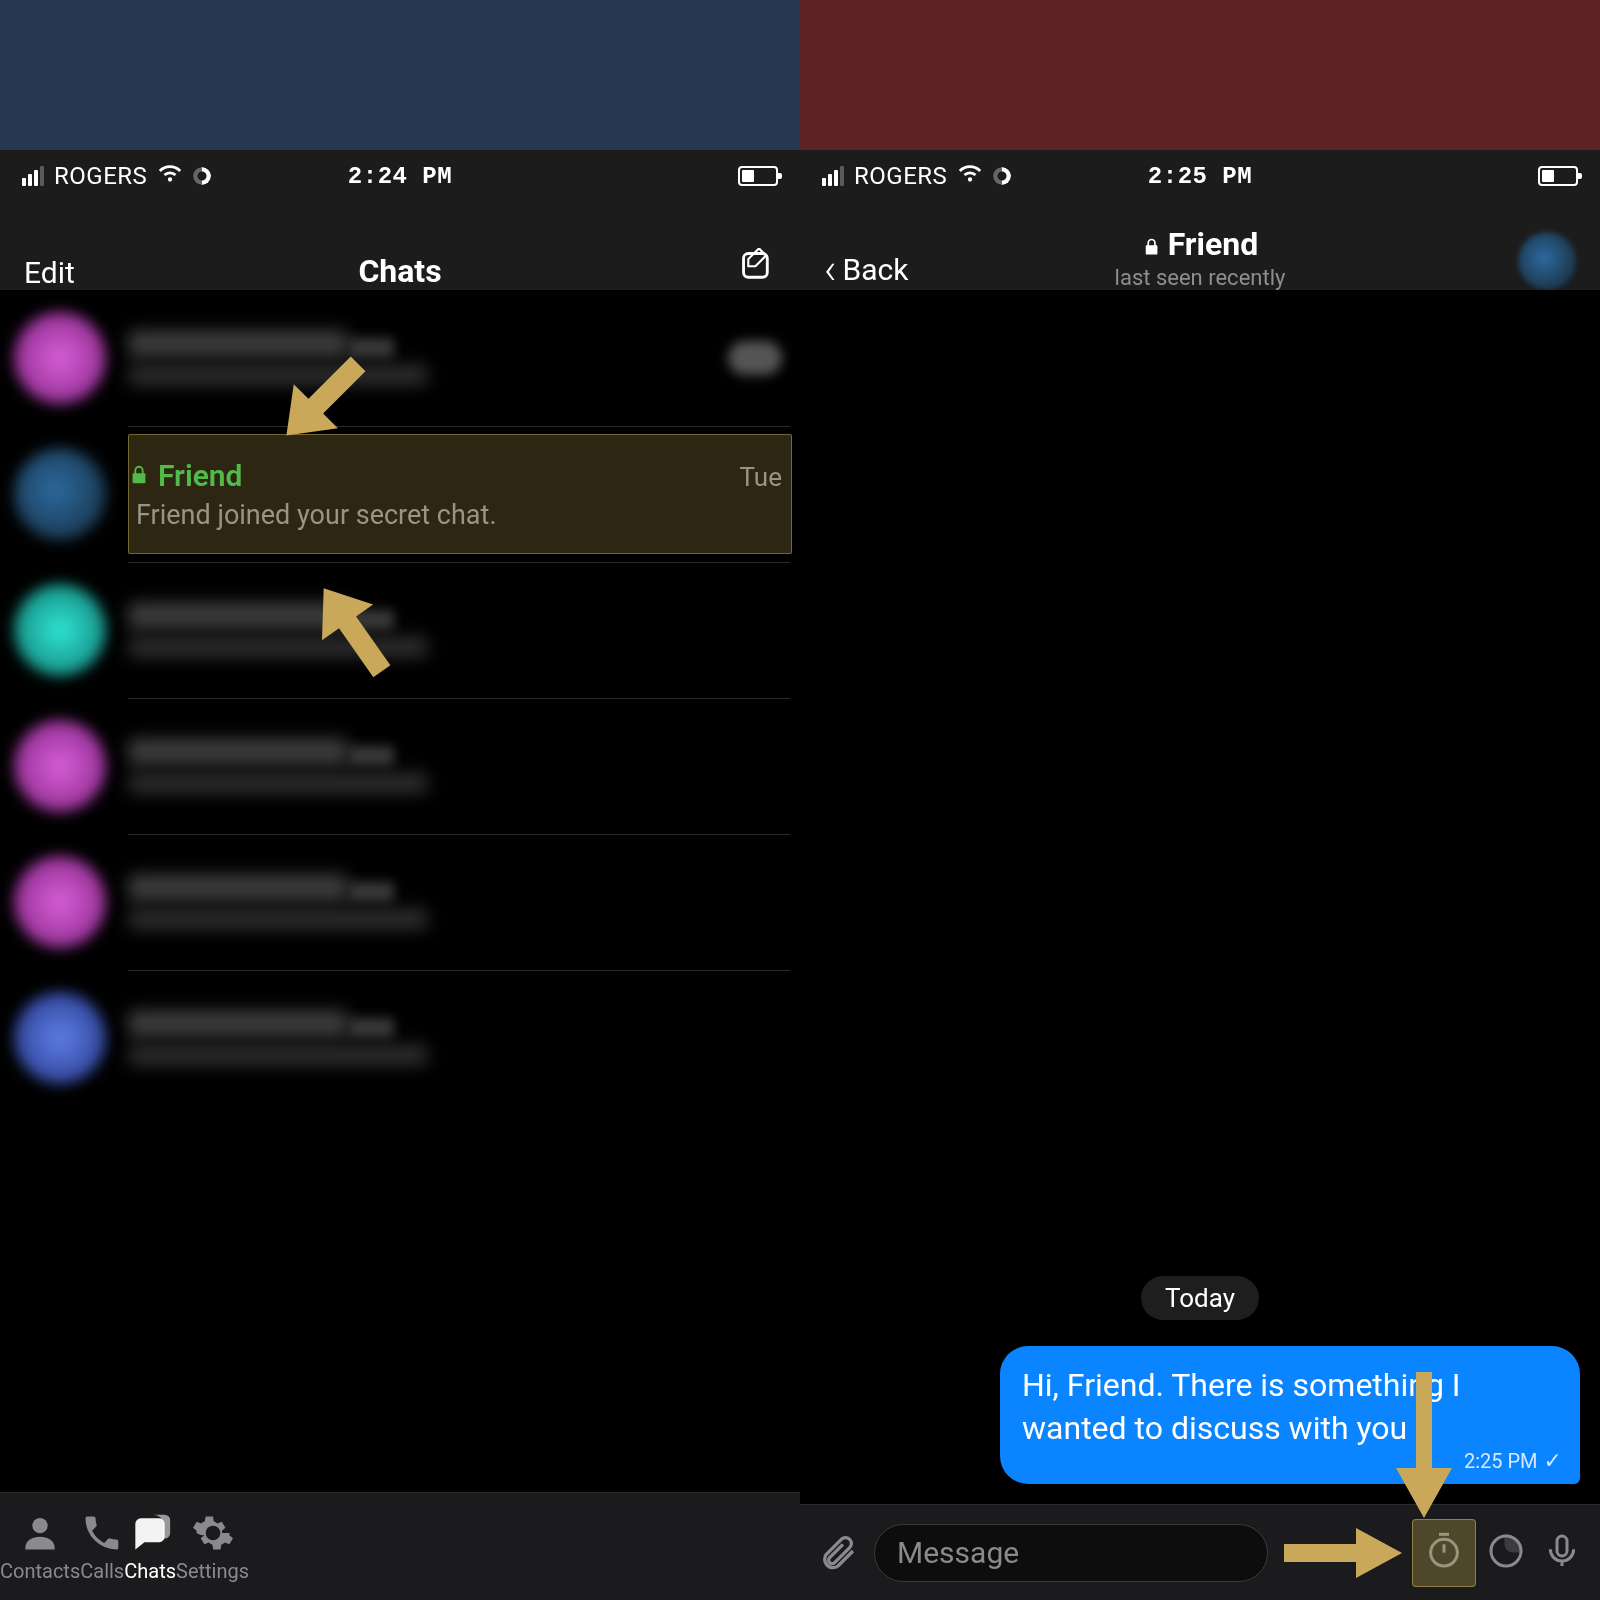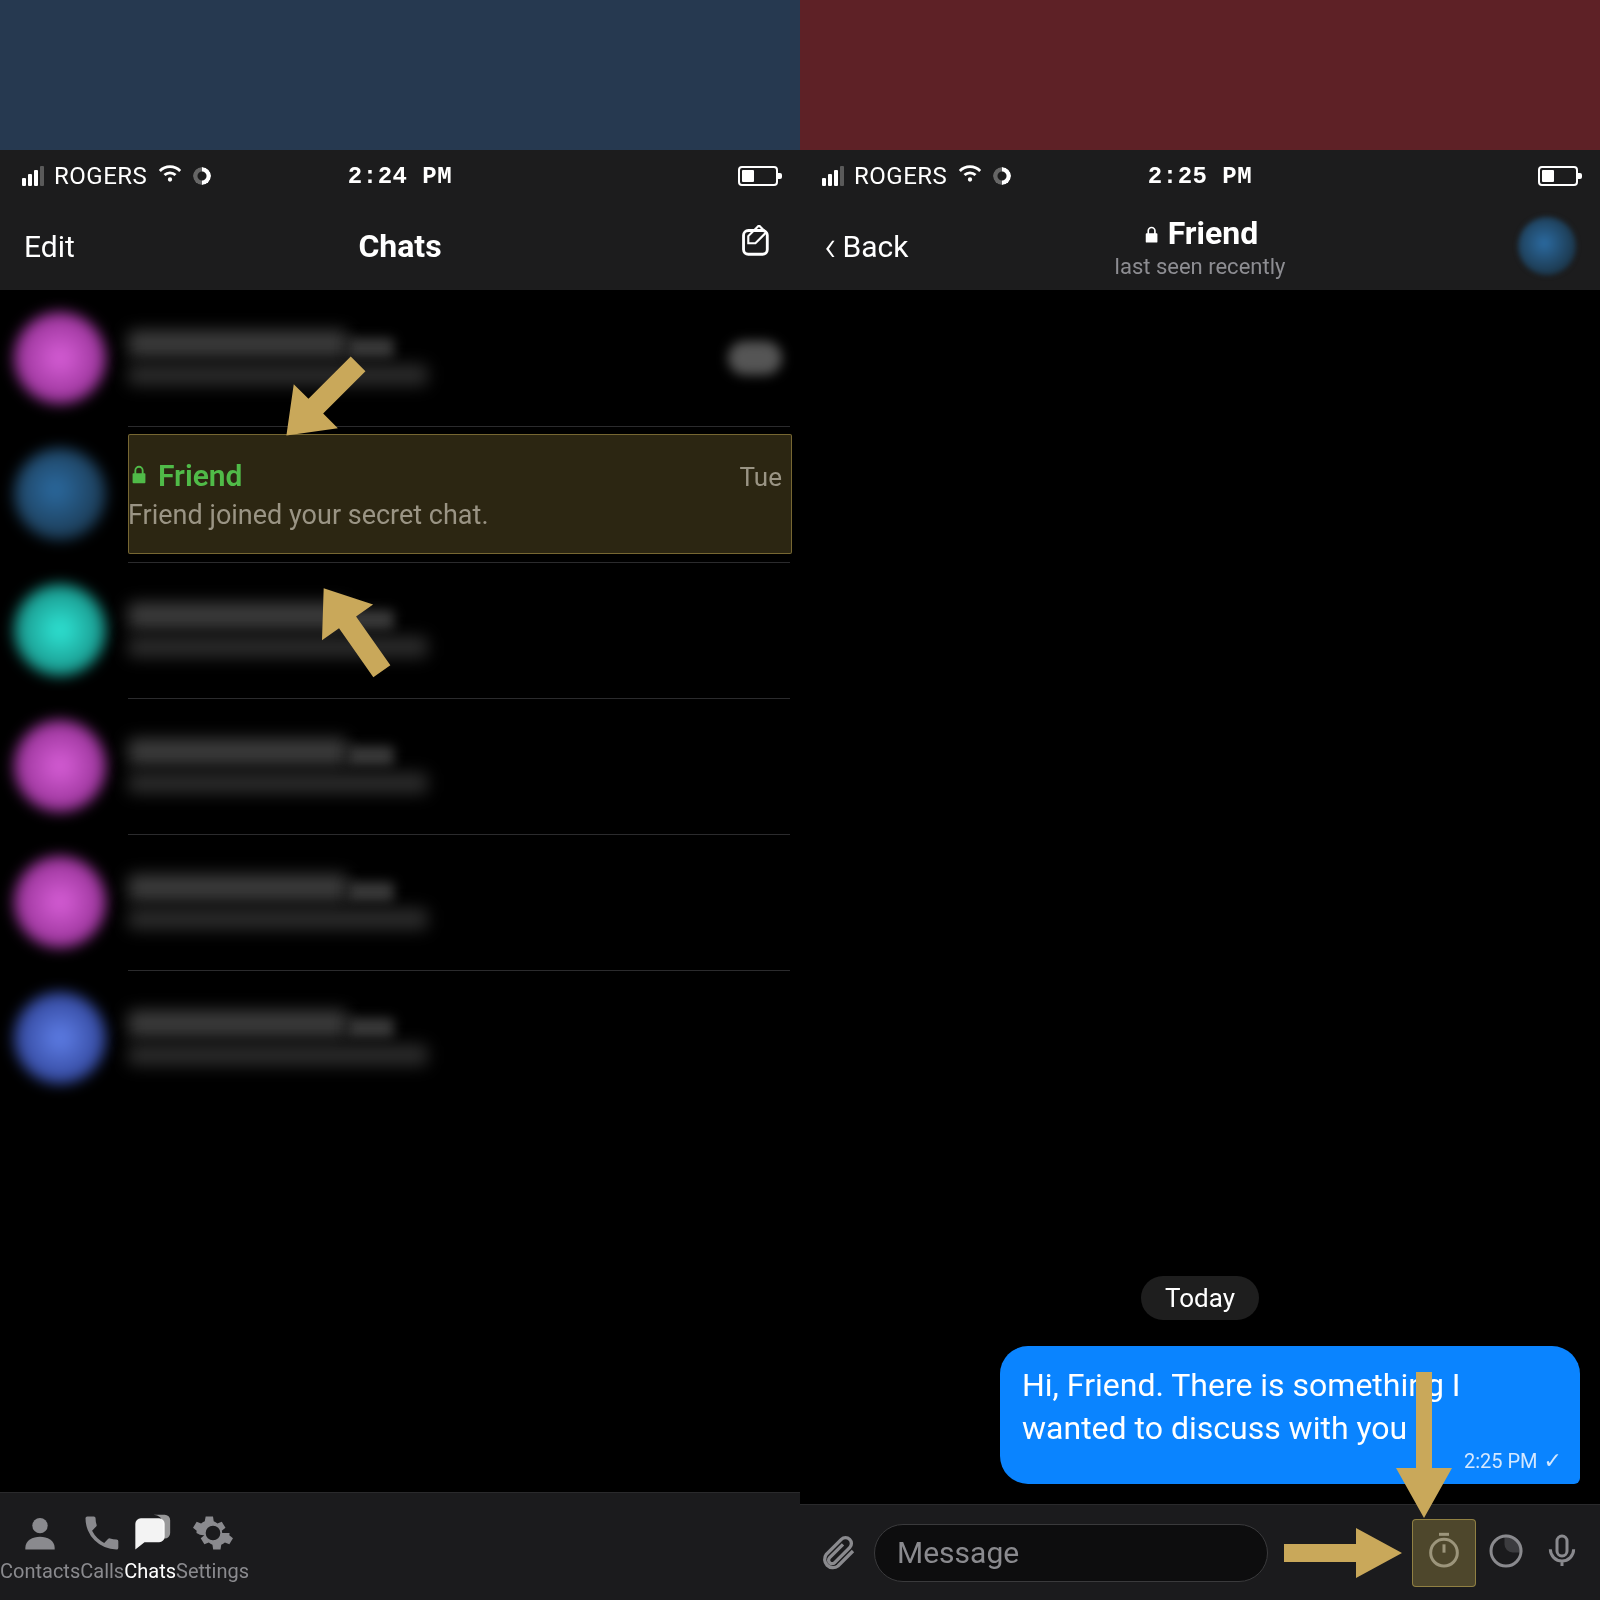--- a/index.html
+++ b/index.html
@@ -29,42 +29,42 @@
   .wifi-icon svg { width: 26px; height: 26px; }
   .spinner { width: 18px; height: 18px; position: relative; }
   .spinner::before { content:""; position:absolute; inset:0; border-radius:50%;
     background: conic-gradient(#fff 0 50%, #666 50% 100%);
     -webkit-mask: radial-gradient(circle, transparent 4px, #000 5px); mask: radial-gradient(circle, transparent 4px, #000 5px);}
   .battery { width: 40px; height: 20px; border: 2px solid #fff; border-radius: 4px; position: relative; }
   .battery::after { content:""; position:absolute; right:-6px; top:5px; width:4px; height:6px; background:#fff; border-radius:0 2px 2px 0; }
   .battery-fill { position:absolute; left:2px; top:2px; bottom:2px; width:32%; background:#fff; border-radius:1px; }
 
   
-  .navbar { height: 88px; background: #1c1c1d; display: flex; align-items: center; padding: 0 24px; position: relative; }
+  .navbar { height: 88px; background: #1c1c1d; display: flex; align-items: flex-end; padding: 0 24px; position: relative; }
   .nav-left  { font-size: 30px; color: #fff; display:flex; align-items:center; gap:4px; }
   .nav-center{ position:absolute; left:50%; transform:translateX(-50%); text-align:center; }
   .nav-center .title { font-size: 32px; font-weight: 700; color:#fff; display:flex; align-items:center; justify-content:center; gap:6px;}
   .nav-center .subtitle { font-size: 22px; color:#8d8d92; margin-top:2px; }
   .nav-right { margin-left:auto; display:flex; align-items:center; }
   .compose-icon svg { width: 38px; height: 38px; stroke:#fff; }
   .back-chevron { font-size: 42px; line-height: 1; font-weight:300; margin-right:2px; }
   .lock-mini svg { width:20px; height:20px; fill:#fff; display:inline-block; vertical-align:middle; }
   .avatar-small { width:58px; height:58px; border-radius:50%; background: radial-gradient(circle at 45% 45%, #2b6aa0 0%, #1d3b52 65%, #152735 100%); filter: blur(2.5px); }
 
   
   .chat-list { flex:1; background:#000; overflow:hidden; position:relative; }
   .chat-row { height: 136px; display:flex; align-items:center; padding: 0 18px 0 14px; position:relative; }
   .chat-row + .chat-row::before { content:""; position:absolute; left:128px; right:10px; top:0; height:1px; background:#2b2b2d; }
   .chat-avatar { width:92px; height:92px; border-radius:50%; flex-shrink:0; filter: blur(7px); }
   .chat-content { margin-left: 22px; flex:1; min-width:0; }
   .chat-top { display:flex; align-items:baseline; }
   .chat-name { font-size:30px; font-weight:600; display:flex; align-items:center; gap:8px; }
   .chat-name.green { color:#2fbf46; }
   .chat-date { margin-left:auto; font-size:26px; color:#8d8d92; }
-  .chat-preview { font-size:27px; color:#8d8d92; margin-top:6px; white-space:nowrap; overflow:hidden; text-overflow:ellipsis; }
+  .chat-preview { font-size:27px; color:#8d8d92; margin-top:6px; white-space:nowrap; overflow:hidden; text-overflow:ellipsis;padding-left:8px; }
   .lock-icon-green svg { width:22px; height:22px; fill:#2fbf46; }
 
   .blur-row .chat-name, .blur-row .chat-preview, .blur-row .chat-date { filter: blur(8px); color:#999; }
   .blur-row .chat-name { width:220px; height:28px; background:#3a3a3a; border-radius:6px; }
   .blur-row .chat-preview { width:300px; height:22px; background:#2a2a2a; border-radius:6px; }
   .badge-blur { width:54px; height:34px; border-radius:17px; background:#555; filter: blur(6px); margin-left:auto; flex-shrink:0; }
   .date-blur { width:46px; height:20px; background:#3a3a3a; border-radius:4px; filter:blur(6px); }
 
   
   .row-highlight { position:absolute; left:128px; right:8px; top:8px; bottom:8px; background: rgba(200,175,80,0.22); border:1px solid rgba(210,185,90,0.45); border-radius:2px; pointer-events:none; }

